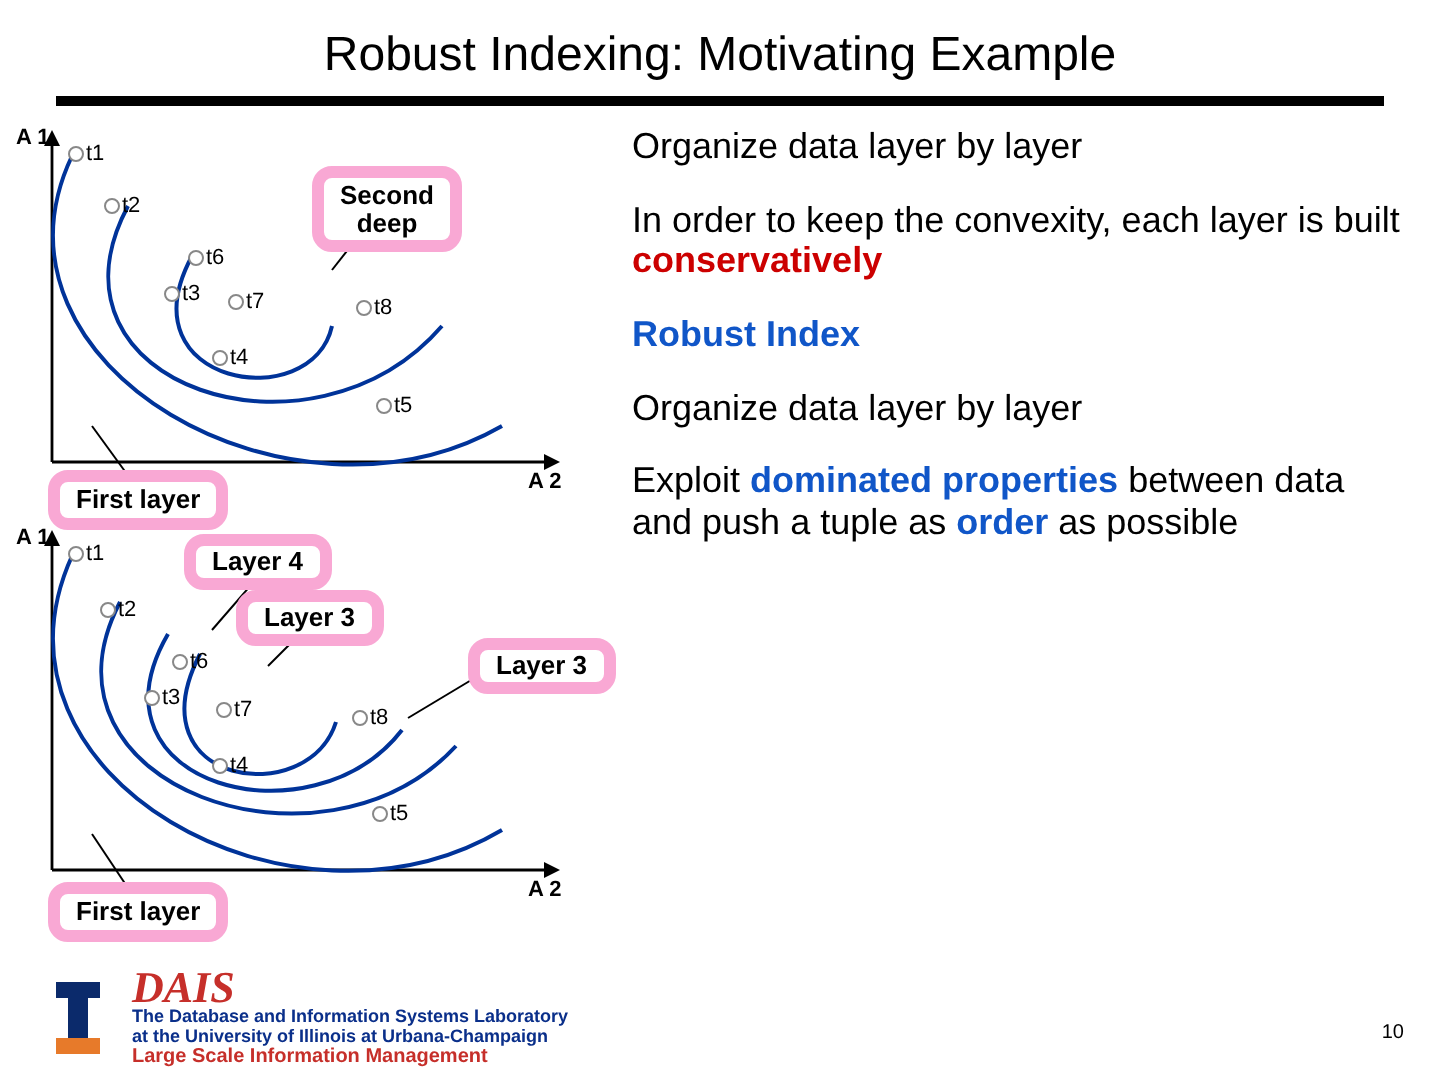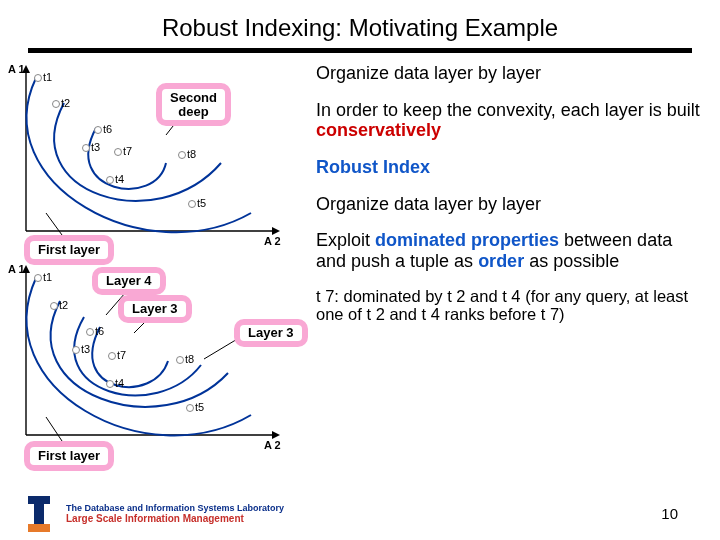--- a/index.html
+++ b/index.html
@@ -84,23 +84,23 @@
   .footer {
     position:absolute;
     left:22px;
     bottom:6px;
     display:flex;
     align-items:center;
     gap:10px;
   }
   .pagenum {
     position:absolute;
-    right:42px;
+    right:18px;
     bottom:18px;
-    font-size:15px;
+    font-size:10px;
   }
 </style>
 </head>
 <body>
 
 <div class="title">Robust Indexing: Motivating Example</div>
 <div class="rule"></div>
 
 <div class="content">
   <div class="left">
@@ -178,31 +178,32 @@
     </div>
 
   </div>
 
   <div class="right">
     <p>Organize data layer by layer</p>
     <p><span>In order to keep the convexity, each layer is built </span><span class="red">conservatively</span></p>
     <p><span class="blue">Robust Index</span></p>
     <p>Organize data layer by layer</p>
     <p><span>Exploit </span><span class="blue">dominated properties</span><span> between data and push a tuple as </span><span class="blue">order</span><span> as possible</span></p>
-    <div class="t7note">t 7: dominated by t 2 and t 4 (for any query, at least one of t 2 and t 4 ranks before t 7)</div>
   </div>
 </div>
 
 <div class="footer">
   <svg width="34" height="40">
     <rect x="6" y="2" width="22" height="8" fill="#0b2a6b"></rect>
     <rect x="12" y="10" width="10" height="20" fill="#0b2a6b"></rect>
     <rect x="6" y="30" width="22" height="8" fill="#e77a2a"></rect>
   </svg>
   <div>
+    <div style="color:#c62f2a;font-family:Georgia,serif;font-style:italic;font-size:22px;font-weight:bold;line-height:0.9">DAIS</div>
     <div style="color:#0a2f8a;font-size:9px;font-weight:bold;line-height:1.05">
       <span>The Database and Information Systems Laboratory</span><br>
+      <span>at the University of Illinois at Urbana-Champaign</span>
     </div>
     <div style="color:#c62f2a;font-size:10px;font-weight:bold">Large Scale Information Management</div>
   </div>
 </div>
 
 <div class="pagenum">10</div>
 
 </body></html>

